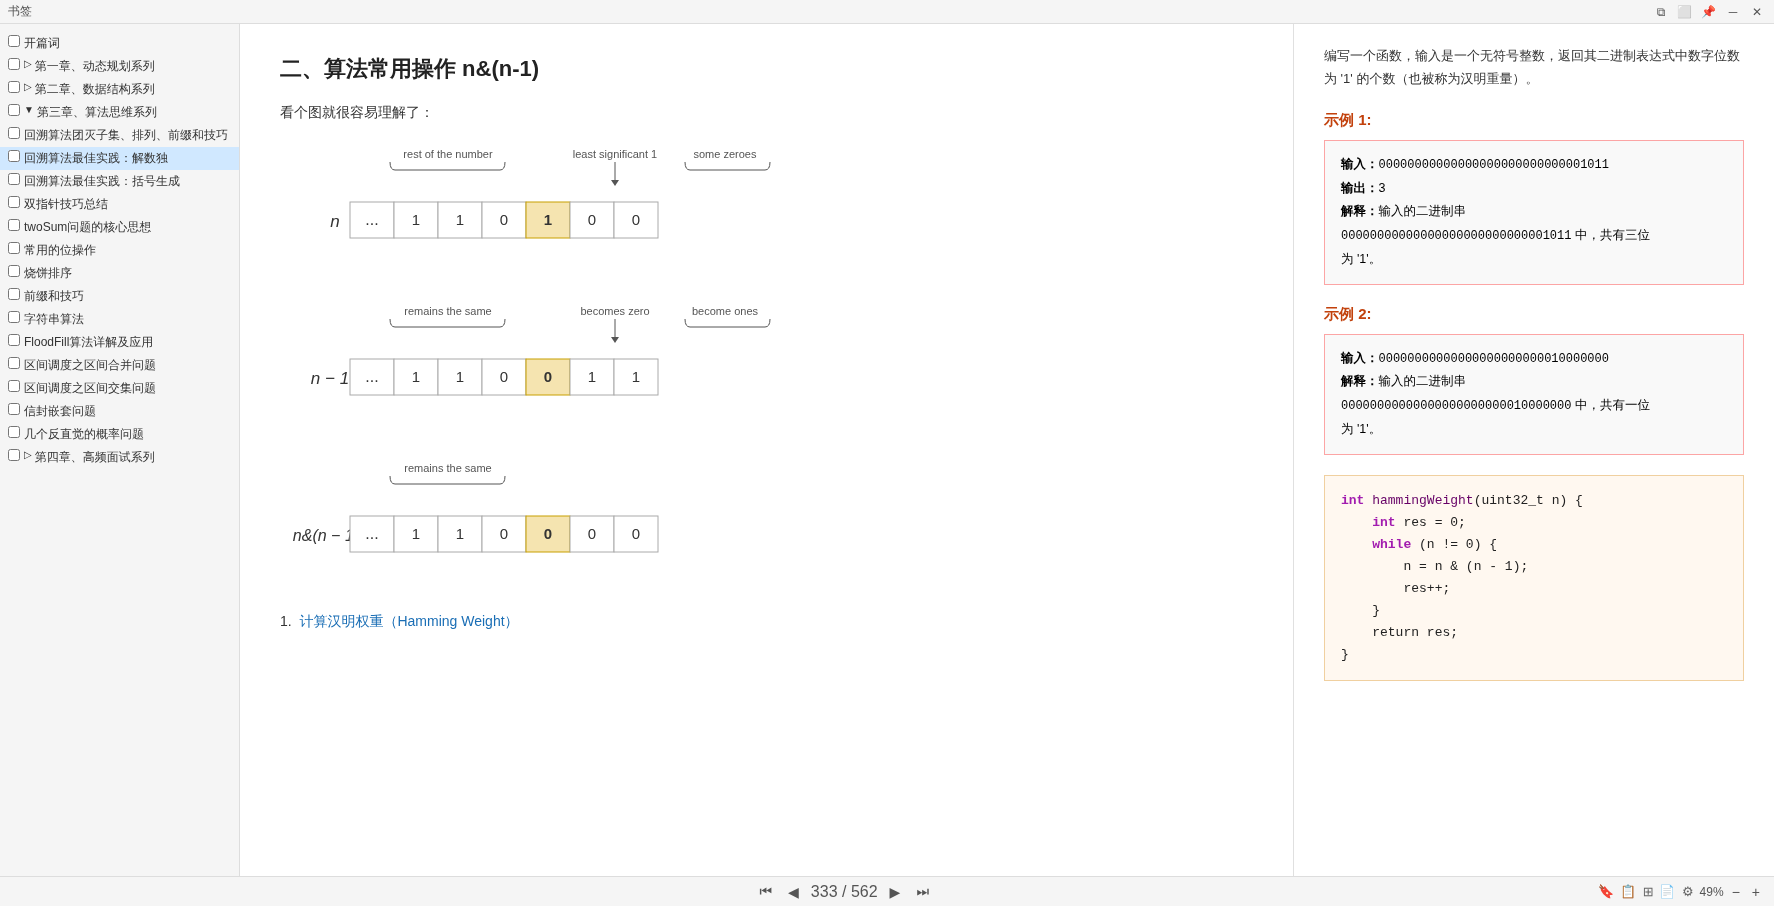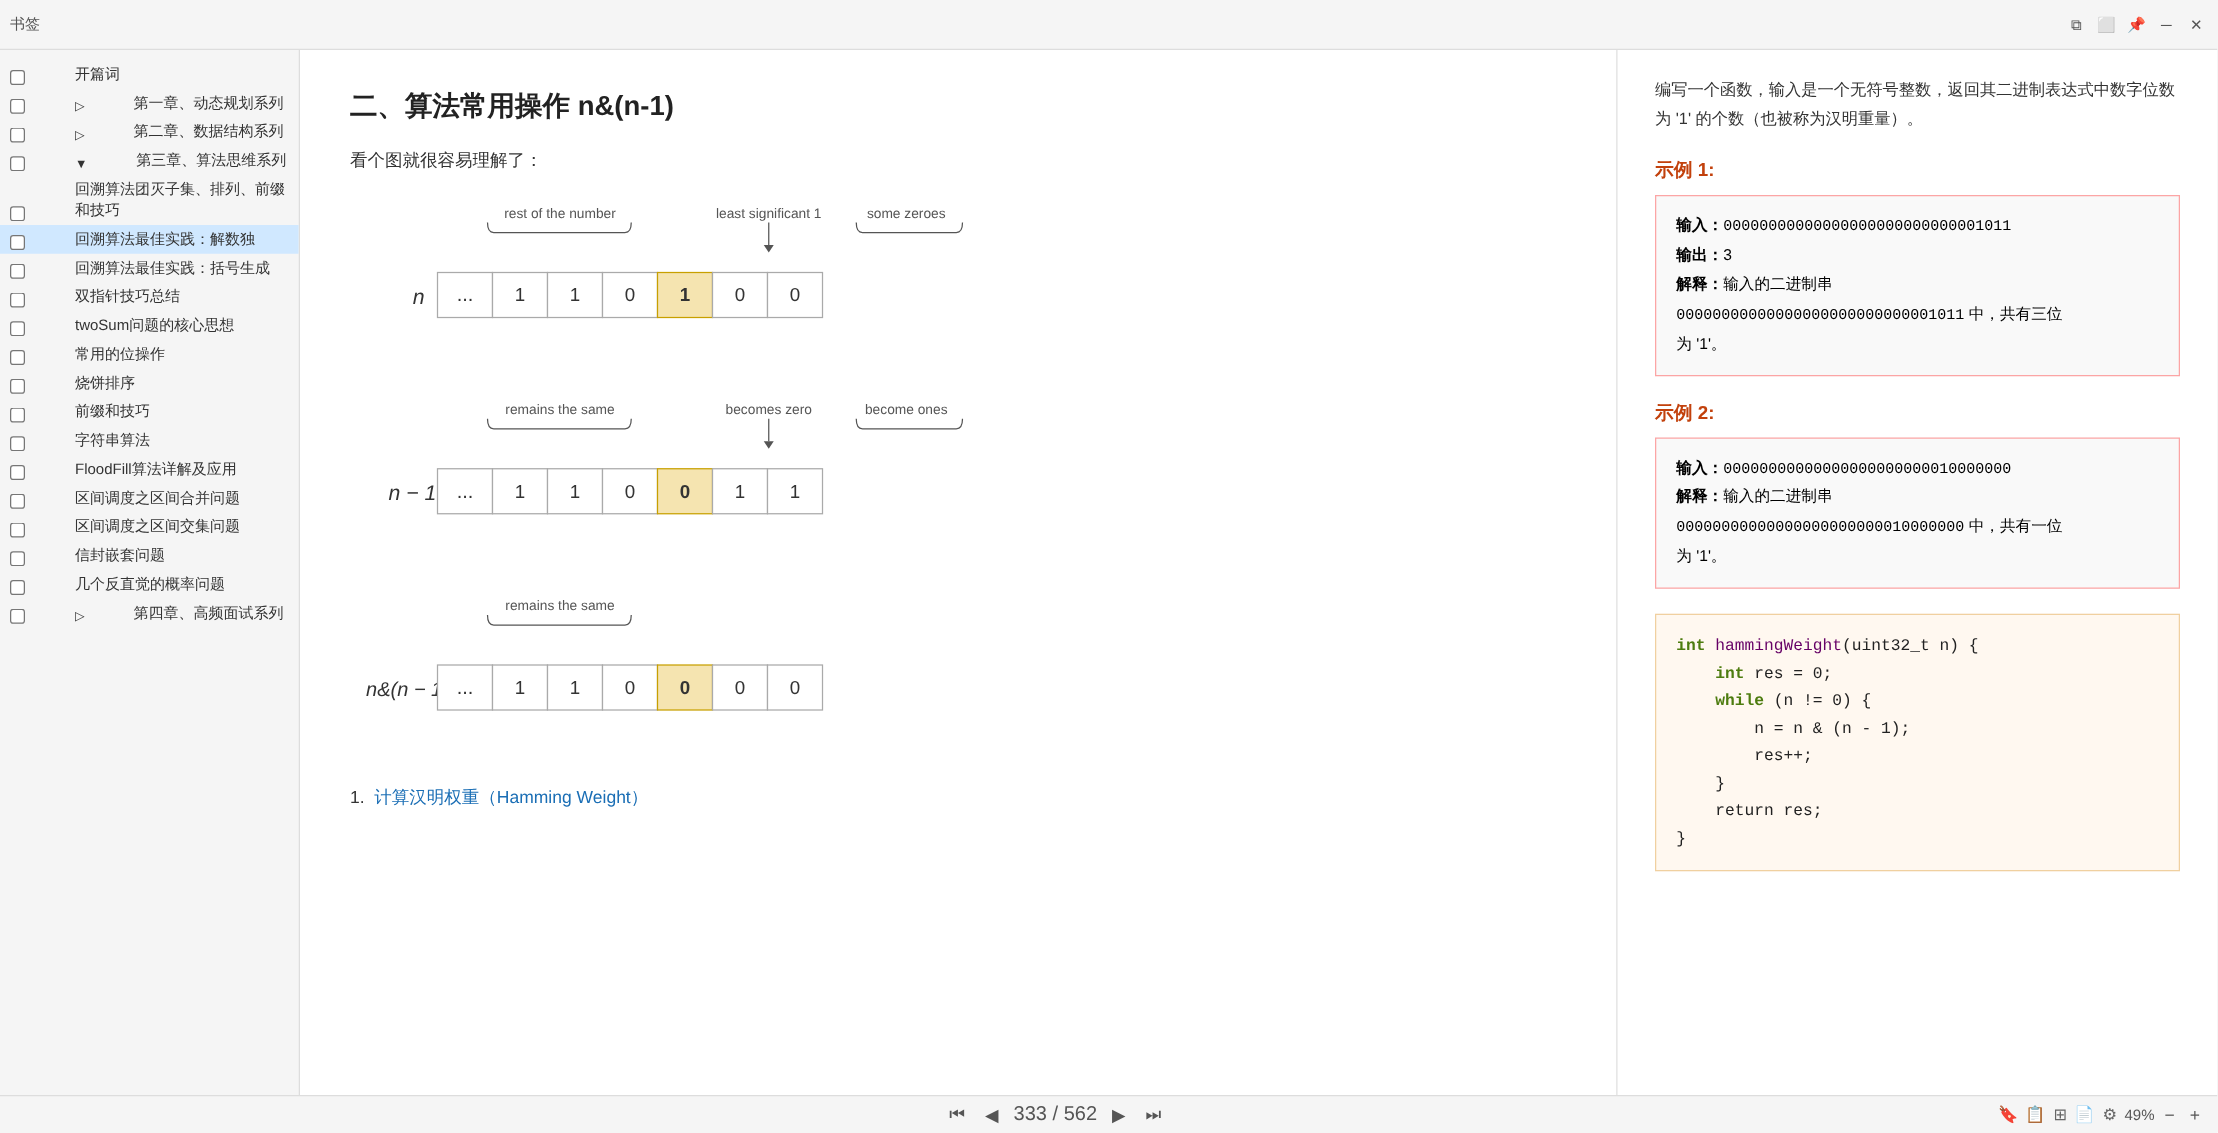--- a/index.html
+++ b/index.html
@@ -1,31 +1,31 @@
 <!DOCTYPE html>
 <html><head>
   <meta charset="utf-8">
   <style>
     * { box-sizing: border-box; margin: 0; padding: 0; }
     body { font-family: 'Microsoft YaHei', 'SimSun', Arial, sans-serif; font-size: 14px; background: #f0f0f0; display: flex; flex-direction: column; height: 100vh; overflow: hidden; }
 
     .app-container { display: flex; flex-direction: column; height: 100vh; background: #f0f0f0; }
 
     
-    .title-bar { display: flex; align-items: center; justify-content: space-between; background: #f5f5f5; border-bottom: 1px solid #ddd; padding: 0 8px; height: 40px; }
+    .title-bar { display: flex; align-items: center; justify-content: space-between; background: #f5f5f5; border-bottom: 1px solid #ddd; padding: 0 8px; height: 24px; }
     .title-bar-left { display: flex; align-items: center; gap: 4px; font-size: 12px; color: #555; }
     .title-bar-right { display: flex; align-items: center; gap: 6px; }
     .title-btn { width: 18px; height: 18px; display: flex; align-items: center; justify-content: center; font-size: 12px; color: #555; cursor: pointer; border: none; background: none; }
 
     
     .main-layout { display: flex; flex: 1; overflow: hidden; }
 
     
     .sidebar { width: 240px; background: #f5f5f5; border-right: 1px solid #ddd; overflow-y: auto; padding: 8px 0; flex-shrink: 0; }
-    .sidebar-item { display: flex; align-items: flex-end; padding: 3px 8px; font-size: 12px; color: #333; cursor: pointer; gap: 36px; }
+    .sidebar-item { display: flex; align-items: flex-start; padding: 3px 8px; font-size: 12px; color: #333; cursor: pointer; }
     .sidebar-item.active { background: #d0e8ff; }
     .sidebar-checkbox { width: 12px; height: 12px; margin-right: 4px; flex-shrink: 0; }
 
     
     .content-area { flex: 1; display: flex; overflow: hidden; background: white; }
 
     
     .left-content { flex: 1; padding: 30px 40px; overflow-y: auto; border-right: 1px solid #e0e0e0; }
 
     
@@ -54,21 +54,21 @@
 
     .example-title { font-size: 15px; font-weight: bold; color: #c2410c; margin-bottom: 10px; }
     .example-box { background: #f9f9f9; border: 1px solid #fca5a5; padding: 12px 16px; margin-bottom: 20px; font-size: 12.5px; line-height: 1.9; }
     .example-box .label { font-weight: bold; }
     .example-box code { font-family: 'Courier New', monospace; font-size: 12px; }
 
     .summary-text { font-size: 13px; line-height: 1.8; color: #333; margin-bottom: 16px; }
 
     
     .code-block { background: #fff8f0; border: 1px solid #f0d0a0; padding: 14px 16px; font-family: 'Courier New', monospace; font-size: 13px; line-height: 1.7; white-space: pre; }
-    .code-keyword { color: #4d7c0f; font-weight: bold; }
+    .code-keyword { color: #a21caf; font-weight: bold; }
     .code-func { color: #660066; }
     .code-normal { color: #222; }
 
     
     .hw-item { font-size: 14px; color: #333; margin-top: 16px; }
     .hw-item a { color: #1a6eb5; text-decoration: none; }
 
     
     .svg-diagram { margin-bottom: 24px; }
   </style>

